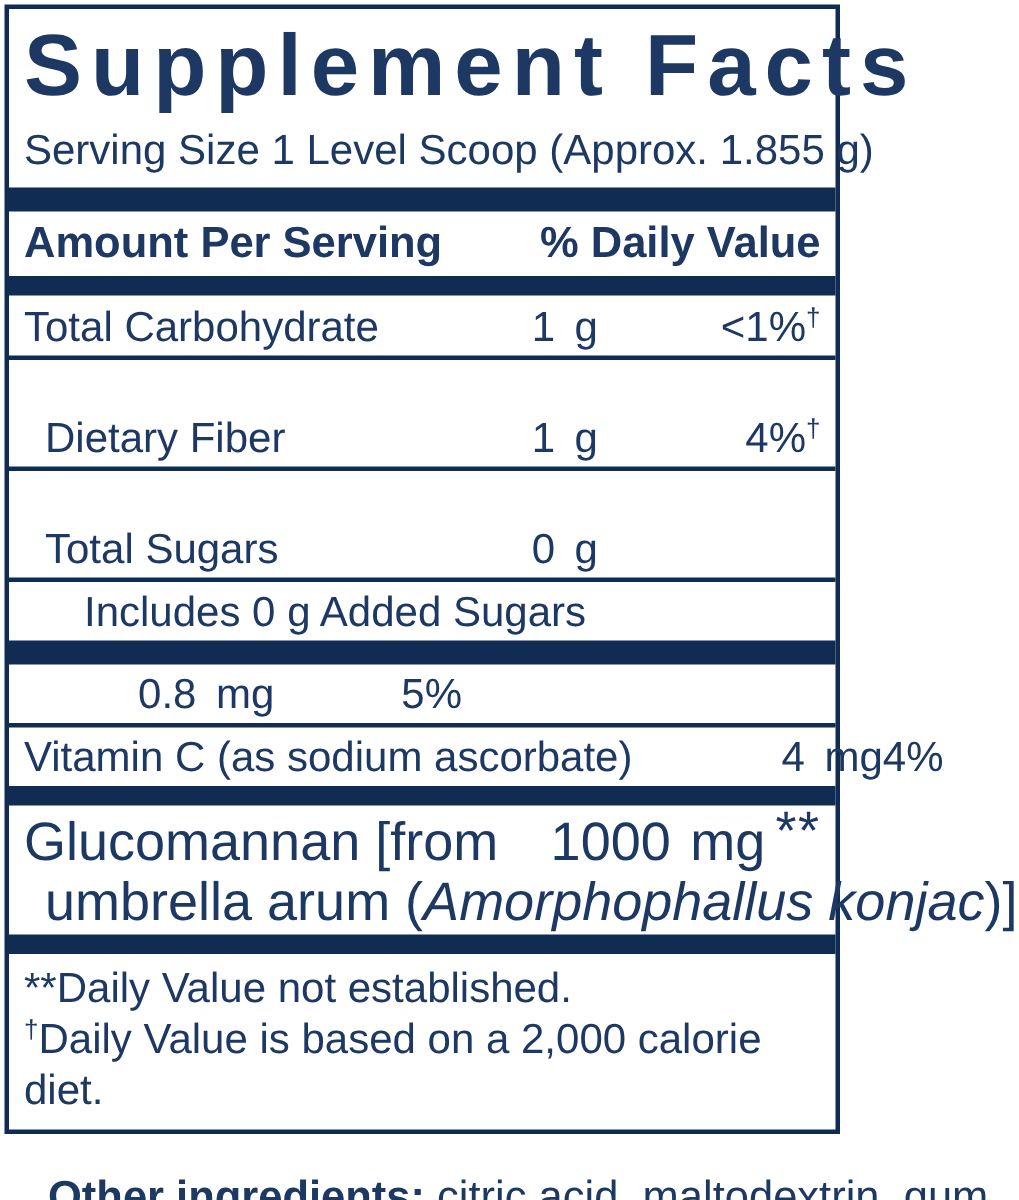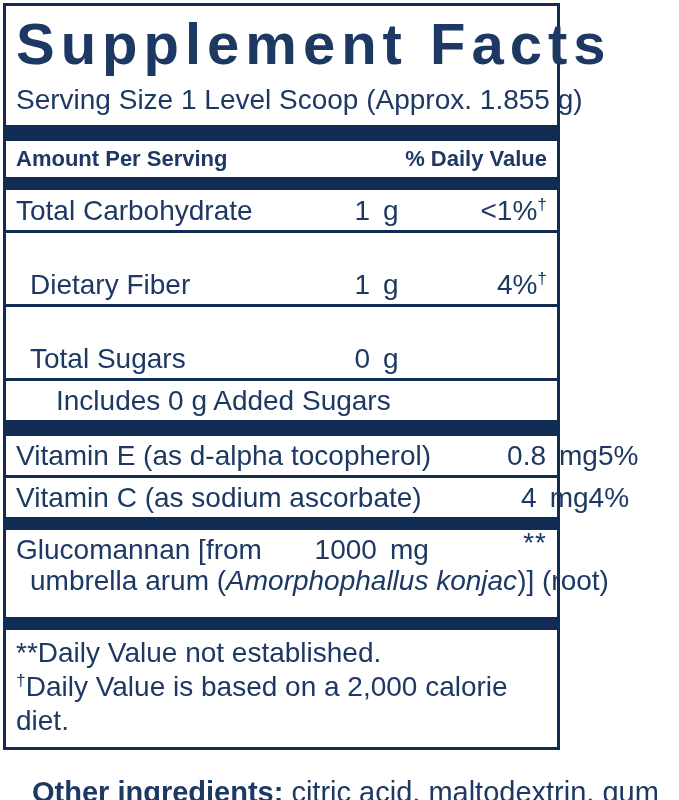--- a/index.html
+++ b/index.html
@@ -23,33 +23,33 @@
     line-height:1.05;
     padding:8px 4px 4px 10px;
     white-space:nowrap;
   }
   .serving-block { padding:4px 10px 8px; font-size:28px; line-height:1.21; }
   .serving-block div { white-space:nowrap; }
   .bar { background:#112c53; height:13px; }
   .bar.lg { height:16px; }
   .hdr-row {
     display:flex; justify-content:space-between; align-items:baseline;
-    font-weight:bold; font-size:22px; padding:5px 10px;
+    font-weight:bold; font-size:29px; padding:5px 10px;
   }
   .row { display:flex; align-items:baseline; font-size:28px; padding:4px 10px 3px; }
   .row.lined { border-bottom:3px solid #112c53; }
   .row .name { flex:1; white-space:nowrap; }
   .row.ind1 .name { padding-left:14px;margin-top:32px; }
   .row.ind2 .name { padding-left:40px; }
   .amt { width:180px; display:flex; align-items:baseline; }
   .amt .num { width:115px; text-align:right; }
   .amt .unit { padding-left:13px; }
   .dv { width:112px; text-align:right; white-space:nowrap; }
   .dv sup { font-size:62%; }
-  .gluc { padding:4px 10px 20px; font-size:28px; line-height:1.12; }
+  .gluc { padding:4px 10px 1px; font-size:36px; line-height:1.12; }
   .gluc .l1 { display:flex; align-items:baseline; }
   .gluc .l1 .name { flex:1; white-space:nowrap; }
   .gluc .dv-star { width:112px; text-align:right; position:relative; top:-7px; letter-spacing:1px; }
   .gluc .l2 { padding-left:14px; white-space:nowrap; }
   .gluc .l2 .it { font-style:italic;margin-top:40px; }
   .footnotes { padding:6px 10px 8px; font-size:28px; line-height:1.22;border-radius:23px; }
   .footnotes sup { font-size:62%; }
   .other { margin:24px 8px 0 5px; font-size:29px; line-height:1.26; }
   .other .lbl { font-weight:bold;margin-left:27px; }
 </style>
@@ -100,21 +100,20 @@
     <span class="dv"></span>
   </div>
 
   <div class="row ind2">
     <span class="name">Includes 0 g Added Sugars</span>
   </div>
 
   <div class="bar lg"></div>
 
   <div class="row lined">
-    <span class="name">Vitamin E (as d-alpha tocopherol)</span>
     <span class="amt">
       <span class="num">0.8</span>
       <span class="unit">mg</span>
     </span>
     <span class="dv">5%</span>
   </div>
 
   <div class="row">
     <span class="name">Vitamin C (as sodium ascorbate)</span>
     <span class="amt">

